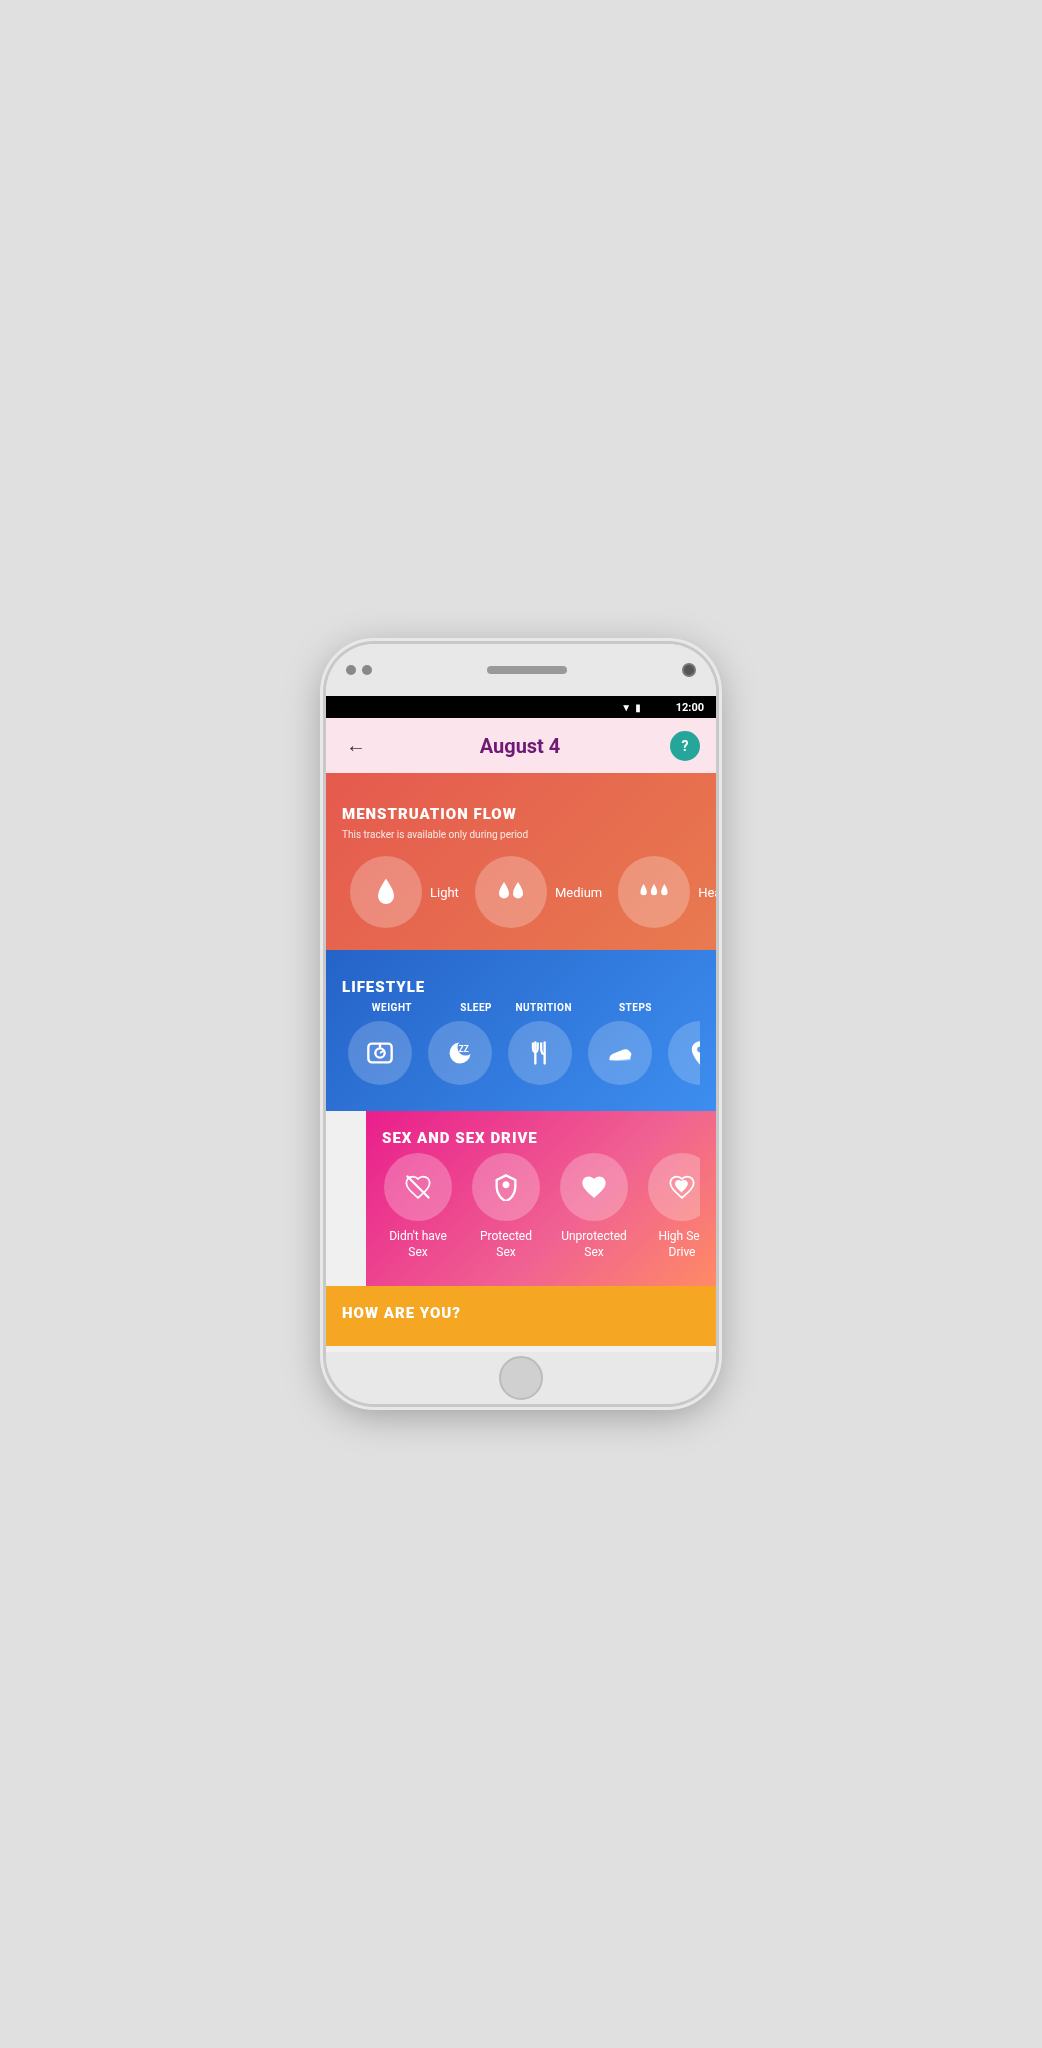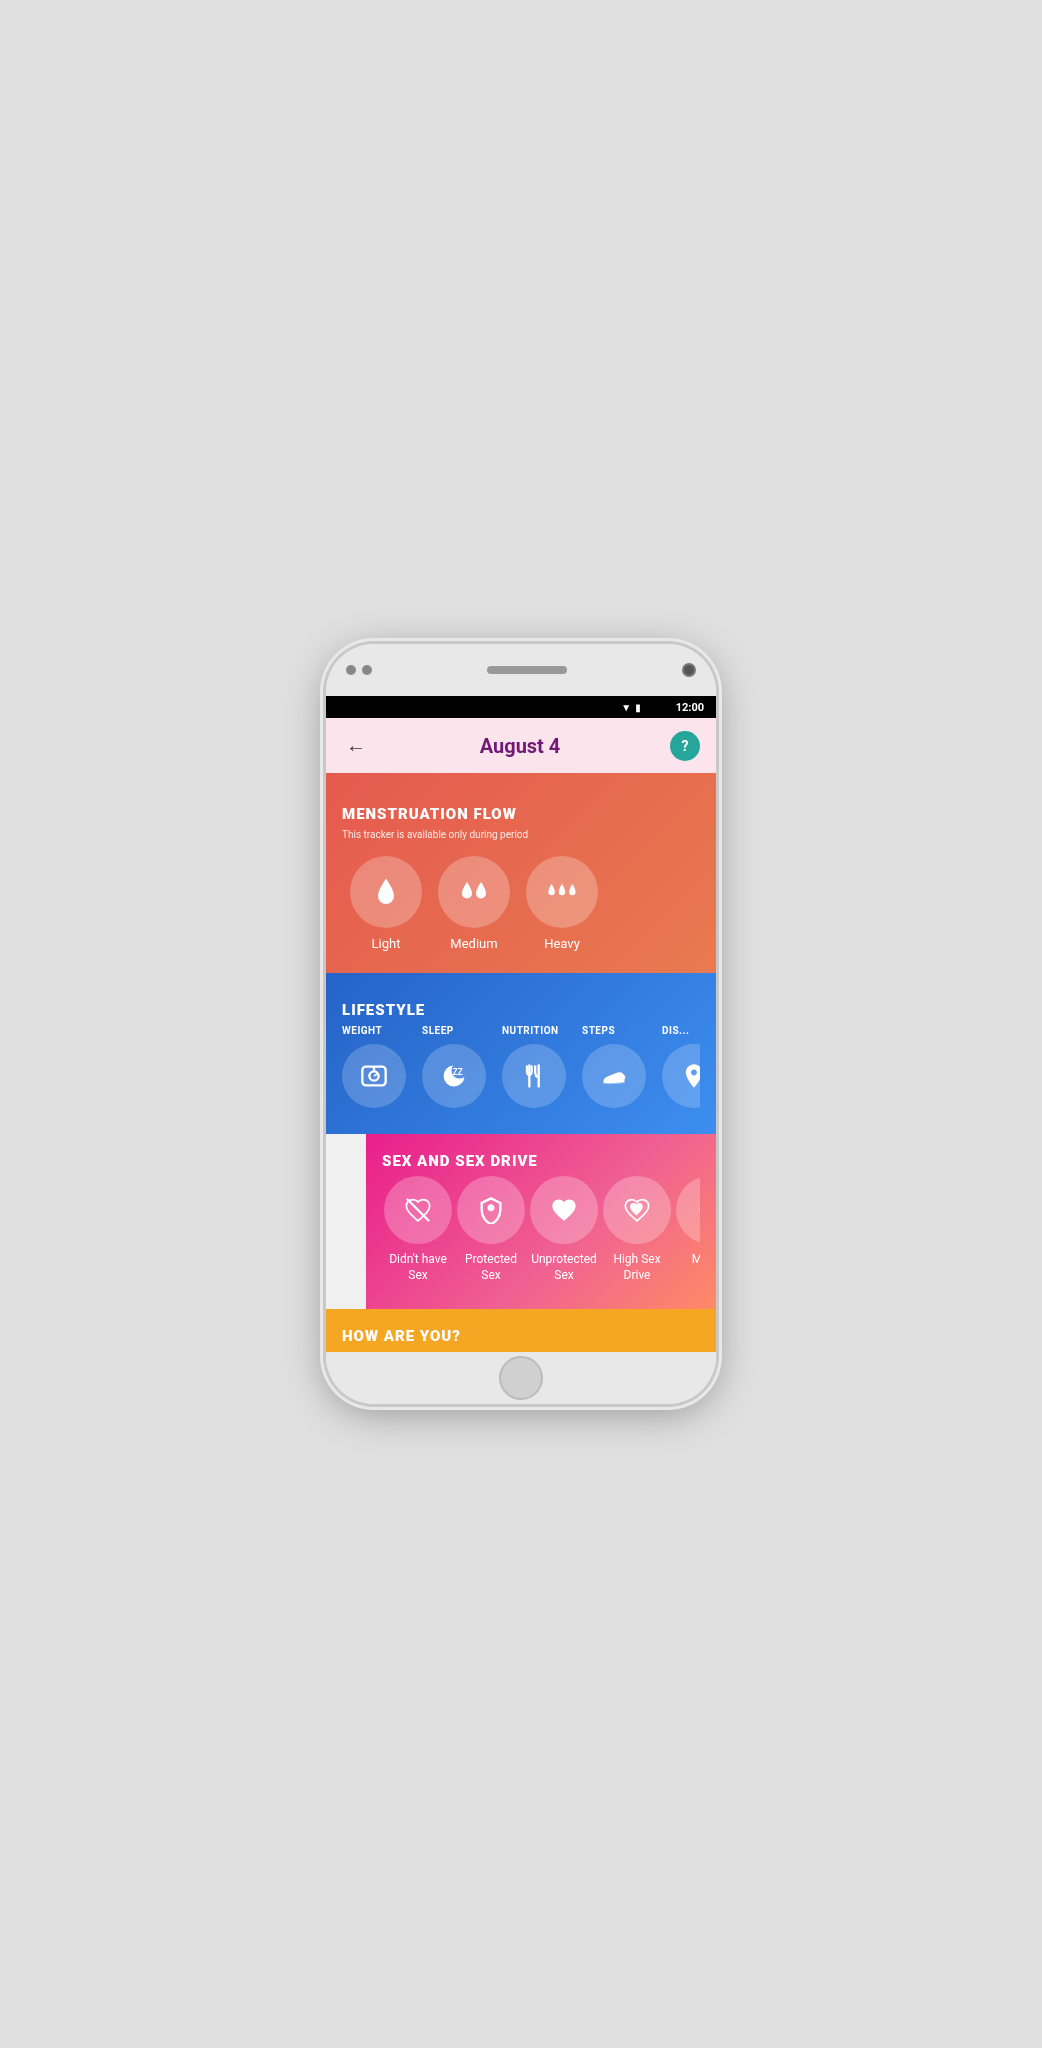--- a/index.html
+++ b/index.html
@@ -151,21 +151,21 @@
       margin-bottom: 16px;
     }
     .flow-icons {
       display: flex;
       gap: 16px;
       justify-content: flex-start;
       padding-left: 8px;
     }
     .flow-item {
       display: flex;
-      flex-direction: column;
+      flex-direction: row;
       align-items: center;
       gap: 8px;
       cursor: pointer;
     }
     .flow-circle {
       width: 72px; height: 72px;
       border-radius: 50%;
       background: rgba(255,255,255,0.25);
       display: flex;
       align-items: center;
@@ -186,21 +186,21 @@
     .lifestyle-items {
       display: flex;
       gap: 10px;
       overflow-x: auto;
       padding-bottom: 4px;
     }
     .lifestyle-items::-webkit-scrollbar { display: none; }
     .lifestyle-item {
       display: flex;
       flex-direction: column;
-      align-items: flex-start;
+      align-items: flex-end;
       gap: 8px;
       cursor: pointer;
       flex-shrink: 0;
       min-width: 70px;
     }
     .lifestyle-label {
       color: #fff;
       font-size: 10px;
       font-weight: 700;
       text-transform: uppercase;
@@ -218,21 +218,21 @@
     }
 
     
     .section-sex {
       background: linear-gradient(135deg, #e91e8c 0%, #f06292 60%, #ff8a65 100%);
       padding: 18px 16px 22px;
       margin-left: 40px;
     }
     .sex-items {
       display: flex;
-      gap: 1px;
+      gap: 16px;
       overflow-x: auto;
       padding-bottom: 4px;
     }
     .sex-items::-webkit-scrollbar { display: none; }
     .sex-item {
       display: flex;
       flex-direction: column;
       align-items: center;
       gap: 8px;
       cursor: pointer;

